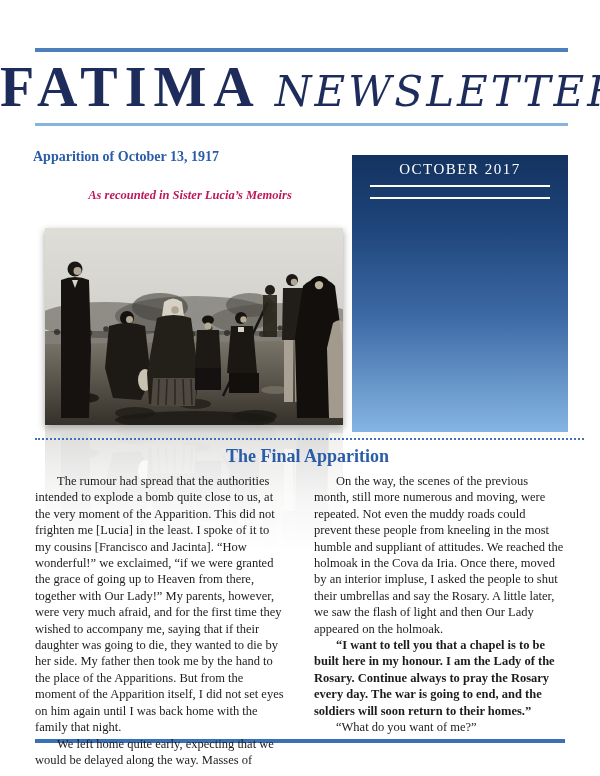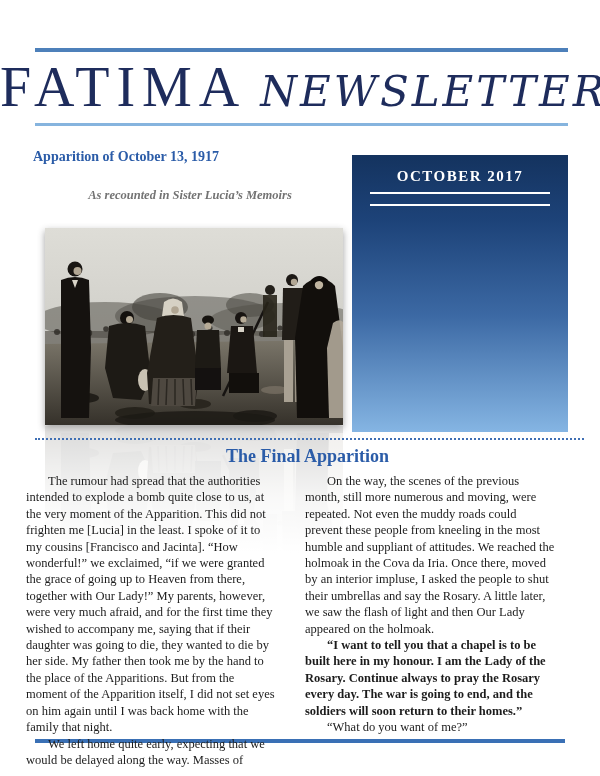--- a/index.html
+++ b/index.html
@@ -5,57 +5,57 @@
 <style>
   html,body{margin:0;padding:0;background:#ffffff;}
   .page{position:relative;width:600px;height:776px;background:#ffffff;overflow:hidden;
         font-family:"Liberation Serif",serif;}
 
   
   .top-rule{position:absolute;left:35px;right:32px;top:48px;height:4px;background:#4d80ba;}
   .masthead{position:absolute;left:0;right:0;top:52px;height:70px;text-align:center;
             color:#1e2c5c;white-space:nowrap;}
   .m-main{font-family:"Liberation Serif",serif;font-size:56px;line-height:70px;
-          letter-spacing:7px;font-weight:400;}
+          letter-spacing:7px;font-weight:700;}
   .m-script{font-family:"DejaVu Serif",serif;font-style:italic;font-size:42px;line-height:70px;
             letter-spacing:3px;margin-left:10px;}
   .under-rule{position:absolute;left:35px;right:32px;top:123px;height:3px;background:#86b4de;}
 
   
   .article-title{position:absolute;left:33px;top:149px;width:314px;text-align:left;
                  font-size:14px;font-weight:700;color:#2b5ca8;}
   .article-subtitle{position:absolute;left:33px;top:188px;width:314px;text-align:center;
-                    font-style:italic;font-weight:700;font-size:12.5px;color:#737373;}
+                    font-style:italic;font-weight:700;font-size:12.5px;color:#be185d;}
 
   
   .photo{position:absolute;left:45px;top:228px;width:298px;height:197px;
          box-shadow:0 3px 7px rgba(40,40,40,.45);}
   .photo svg,.reflection svg{display:block;width:298px;height:197px;}
   .reflection{position:absolute;left:45px;top:426px;width:298px;height:132px;overflow:hidden;}
   .reflection svg{transform:scaleY(-1);opacity:.22;}
   .reflection .fade{position:absolute;inset:0;
       background:linear-gradient(to bottom,rgba(255,255,255,.30),rgba(255,255,255,.82) 55%,#ffffff 96%);}
 
   
   .sidebar{position:absolute;left:352px;top:155px;width:216px;height:277px;text-align:center;
            background:linear-gradient(to bottom,#14335f 0%,#1d4379 24%,#3c69a4 58%,#85b5e3 100%);
            color:#ffffff;}
-  .sb-issue{margin-top:12px;font-size:15px;font-weight:700;letter-spacing:1.5px;line-height:18px;}
+  .sb-issue{margin-top:5px;font-size:15px;font-weight:400;letter-spacing:1.5px;line-height:18px;}
   .sb-rule{height:2px;background:#ffffff;margin:7px 18px 0;}
   .sb-desc{margin:15px 11px 0;font-size:15.5px;line-height:21px;font-weight:600;letter-spacing:.8px;}
   .sb-rule2{height:2px;background:#ffffff;margin:10px 18px 0;}
   .sb-note{margin-top:12px;font-style:italic;font-size:15px;line-height:20px;color:#1c3463;}
 
   
   .dotted{position:absolute;left:35px;right:16px;top:438px;border-top:2px dotted #3f6fb4;}
   .section-heading{position:absolute;left:0;right:0;top:446px;text-align:center;
                    font-size:18px;font-weight:700;color:#2b5ca8;z-index:2;padding-left:15px;}
 
   
-  .columns{position:absolute;left:26px;top:473px;width:530px;display:flex;gap:28px;z-index:2;}
+  .columns{position:absolute;left:35px;top:473px;width:530px;display:flex;gap:28px;z-index:2;}
   .col{width:259px;font-size:12.5px;line-height:16.4px;color:#1c1c1c;}
   .col p{margin:0;}
   .col p.indent{text-indent:22px;}
   .col p.bold{font-weight:700;}
 
   .bottom-rule{position:absolute;left:35px;right:35px;top:739px;height:4px;background:#3a70b5;}
 </style>
 </head>
 <body>
 

